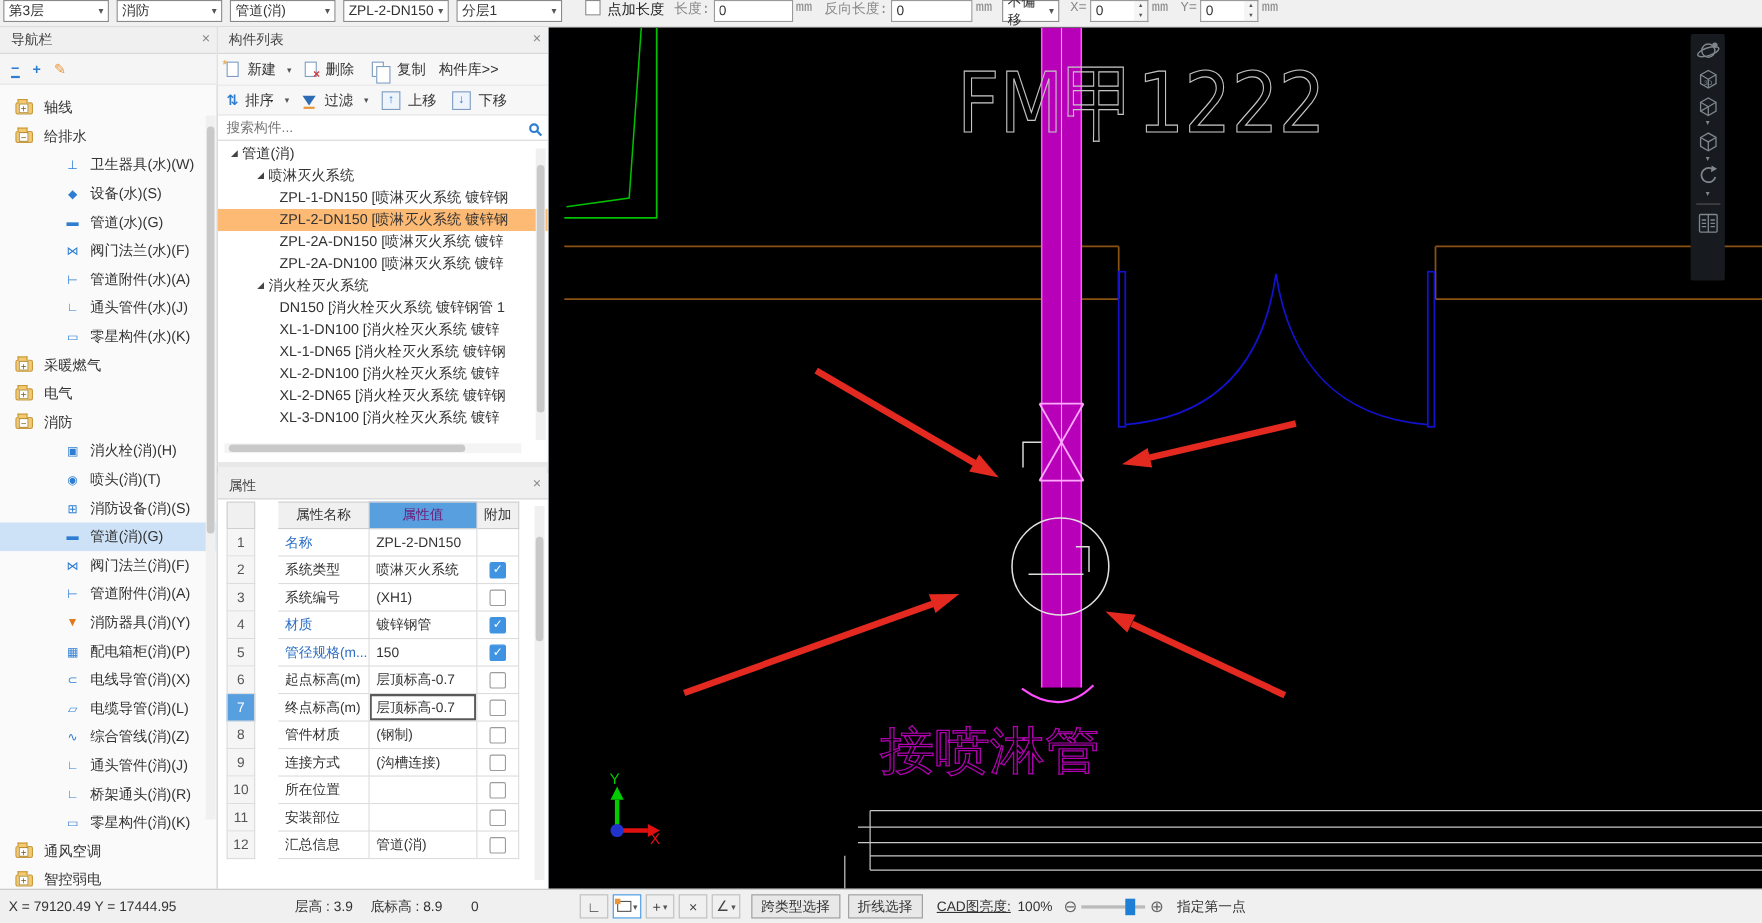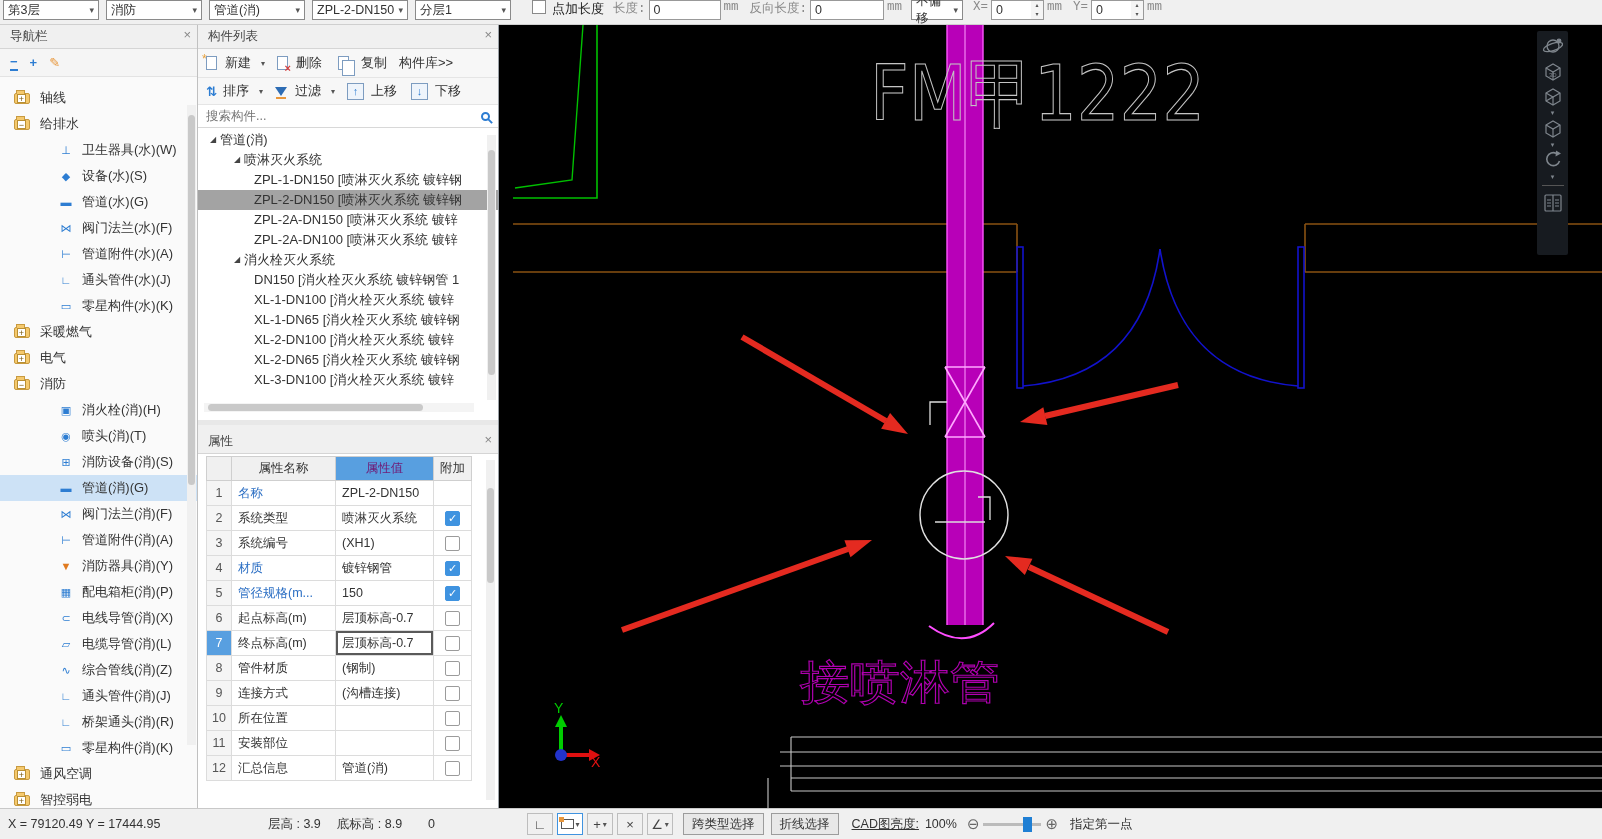--- a/index.html
+++ b/index.html
@@ -71,31 +71,31 @@
   .boxarrow { width:17px; height:17px; border:1px solid #7d9cc0; background:#eef4fb; color:#2d7dd2;
     font-size:11px; text-align:center; line-height:15px; margin-right:3px; flex:none; }
   #searchrow { height:23px; border-bottom:1px solid #d8d8d8; display:flex; align-items:center; padding:0 8px; }
   #searchrow input { flex:1; border:none; outline:none; font-size:12.5px; color:#666; background:transparent; font-family:inherit; }
   .mag { width:9px; height:9px; border:2px solid #2d7dd2; border-radius:50%; position:relative; flex:none; }
   .mag::after { content:""; position:absolute; width:6px; height:2px; background:#2d7dd2;
     transform:rotate(45deg); right:-5px; bottom:-3px; }
   #comp-tree { height:260px; overflow:hidden; padding-top:2px; }
   .crow { height:20px; line-height:20px; white-space:nowrap; overflow:hidden; font-size:13px; display:flex; align-items:center; }
   .crow .tri { font-size:8px; color:#444; width:14px; text-align:center; flex:none; }
-  .crow.sel { background:#a3a3a3; }
+  .crow.sel { background:#fdba74; }
   .hscroll { position:absolute; left:6px; bottom:8px; width:270px; height:9px; background:#f4f4f4; }
   .hthumb { position:absolute; top:1px; height:7px; background:#c9c9c9; border-radius:4px; }
 
   #proppane { position:absolute; left:0; top:405px; width:100%; height:378px; background:#fff; }
   #prop-grid { margin-left:8px; margin-top:2px; }
   .prow { display:grid; grid-template-columns:26px 104px 98px 38px; height:25px; align-items:stretch; }
   .prow > div { border-right:1px solid #dcdcdc; border-bottom:1px solid #dcdcdc; display:flex;
     align-items:center; font-size:12.5px; overflow:hidden; white-space:nowrap; }
   .prow .c-num { background:#f5f5f5; justify-content:center; color:#555; border-left:1px solid #dcdcdc; }
-  .prow .c-name { padding-left:6px; }
+  .prow .c-name { padding-left:6px;margin-left:21px; }
   .prow .c-name.blue { color:#2c6fc4; }
   .prow .c-val { padding-left:6px; }
   .prow .c-att { justify-content:center; }
   .prow.hdr > div { background:#f0f0f0; justify-content:center; padding-left:0; color:#333;
     border-color:#cfcfcf; border-top:1px solid #cfcfcf; }
   .prow.hdr .c-val { background:#589fe0; color:#701a75; }
   .prow.editing .c-num { background:#589fe0; color:#fff; }
   .prow.editing .c-val { box-shadow:inset 0 0 0 2px #5a5a5a; }
   .cb { width:15px; height:15px; border:1px solid #9b9b9b; background:#fff; border-radius:2px;
     font-size:11px; line-height:13px; text-align:center; color:#fff; }

